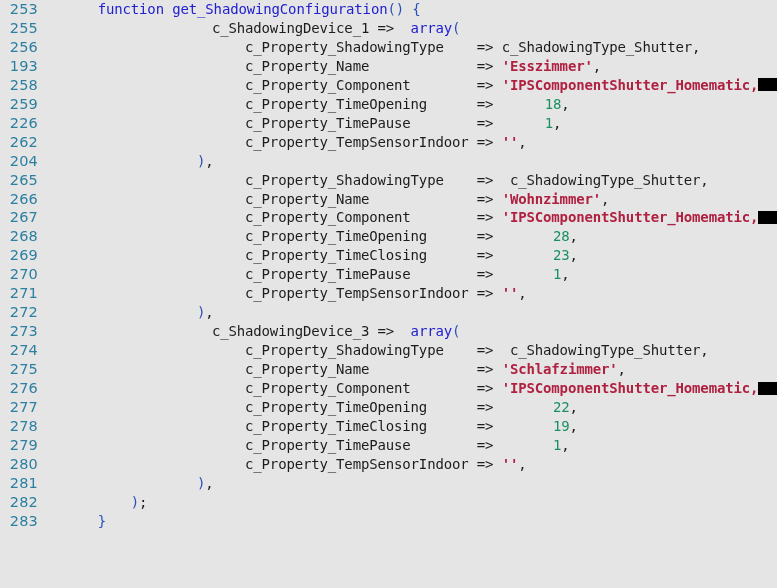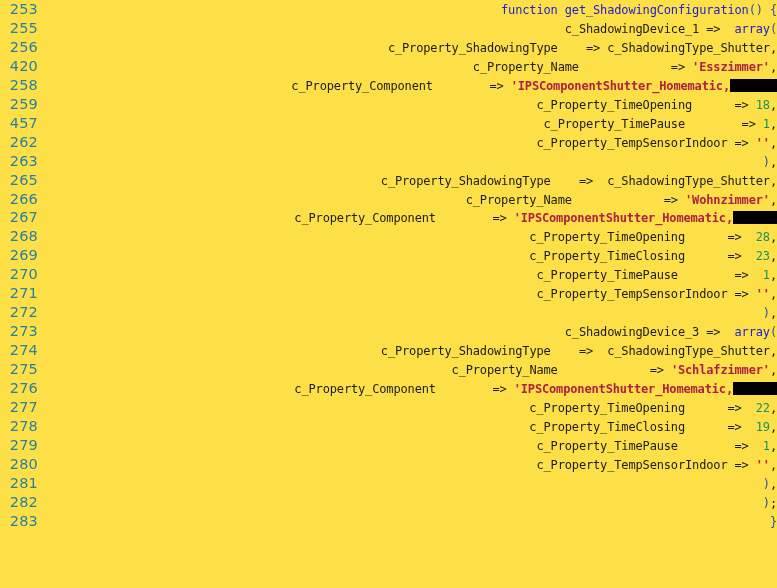--- a/index.html
+++ b/index.html
@@ -11,21 +11,21 @@
     width: 777px;
     height: 588px;
     overflow: hidden;
     font-family: "DejaVu Sans Mono", "Liberation Mono", monospace;
   }
 
   #editor {
     position: relative;
     width: 777px;
     height: 588px;
-    background: #fde047;
+    background: #e5e5e5;
   }
 
   .code-line {
     display: flex;
     align-items: baseline;
     height: 18.96px;
     line-height: 18.96px;
     white-space: pre;
   }
 
@@ -38,33 +38,32 @@
     color: #2b7fa0;
     font-size: 14.5px;
     font-family: "DejaVu Sans", "Liberation Sans", sans-serif;
     letter-spacing: 0.2px;
     user-select: none;
   }
 
   .code {
     flex: 1 1 auto;
     padding-left: 4px;
-    font-size: 12px;
+    font-size: 14px;
     font-family: "DejaVu Sans Mono", "Liberation Mono", monospace;
     color: #1c1c1c;
     white-space: pre;
     position: relative;
     letter-spacing: -0.15px;
-    text-align: right;
   }
 
   .tok-kw     { color: #2020d0; }
   .tok-fn     { color: #2020d0; }
   .tok-str    { color: #b02040; font-weight: bold; }
-  .tok-num    { color: #1a9060; }
+  .tok-num    { color: #1a9060; margin-left: 43px; }
   .tok-id     { color: #1c1c1c; margin-left: 48px; }
   .tok-punct  { color: #1c1c1c; }
   .tok-brace  { color: #2b4fb8; }
 
   .redact {
     display: inline-block;
     background: #000000;
     vertical-align: middle;
     height: 13px;
     border-radius: 0;
@@ -73,26 +72,26 @@
   }
 </style>
 </head>
 <body>
 
 <div id="editor">
   <div id="code-lines">
       <div class="code-line"><div class="gutter">253</div><div class="code"><span class="tok-punct">      </span><span class="tok-kw">function</span><span class="tok-punct"> </span><span class="tok-fn">get_ShadowingConfiguration</span><span class="tok-brace">() {</span></div></div>
       <div class="code-line"><div class="gutter">255</div><div class="code"><span class="tok-punct">              </span><span class="tok-id">c_ShadowingDevice_1 =&gt;  </span><span class="tok-kw">array</span><span class="tok-brace">(</span></div></div>
       <div class="code-line"><div class="gutter">256</div><div class="code"><span class="tok-id">                  c_Property_ShadowingType    =&gt; c_ShadowingType_Shutter,</span></div></div>
-      <div class="code-line"><div class="gutter">420</div><div class="code"><span class="tok-id">                  c_Property_Name             =&gt; </span><span class="tok-str">'Esszimmer'</span><span class="tok-punct">,</span></div></div>
+      <div class="code-line"><div class="gutter">193</div><div class="code"><span class="tok-id">                  c_Property_Name             =&gt; </span><span class="tok-str">'Esszimmer'</span><span class="tok-punct">,</span></div></div>
       <div class="code-line"><div class="gutter">258</div><div class="code"><span class="tok-id">                  c_Property_Component        =&gt; </span><span class="tok-str">'IPSComponentShutter_Homematic,</span><span class="redact" style="width: 47px;"></span></div></div>
       <div class="code-line"><div class="gutter">259</div><div class="code"><span class="tok-id">                  c_Property_TimeOpening      =&gt; </span><span class="tok-num">18</span><span class="tok-punct">,</span></div></div>
-      <div class="code-line"><div class="gutter">457</div><div class="code"><span class="tok-id">                  c_Property_TimePause        =&gt; </span><span class="tok-num">1</span><span class="tok-punct">,</span></div></div>
+      <div class="code-line"><div class="gutter">226</div><div class="code"><span class="tok-id">                  c_Property_TimePause        =&gt; </span><span class="tok-num">1</span><span class="tok-punct">,</span></div></div>
       <div class="code-line"><div class="gutter">262</div><div class="code"><span class="tok-id">                  c_Property_TempSensorIndoor =&gt; </span><span class="tok-str">''</span><span class="tok-punct">,</span></div></div>
-      <div class="code-line"><div class="gutter">263</div><div class="code"><span class="tok-punct">                  </span><span class="tok-brace">)</span><span class="tok-punct">,</span></div></div>
+      <div class="code-line"><div class="gutter">204</div><div class="code"><span class="tok-punct">                  </span><span class="tok-brace">)</span><span class="tok-punct">,</span></div></div>
       <div class="code-line"><div class="gutter">265</div><div class="code"><span class="tok-id">                  c_Property_ShadowingType    =&gt;  c_ShadowingType_Shutter,</span></div></div>
       <div class="code-line"><div class="gutter">266</div><div class="code"><span class="tok-id">                  c_Property_Name             =&gt; </span><span class="tok-str">'Wohnzimmer'</span><span class="tok-punct">,</span></div></div>
       <div class="code-line"><div class="gutter">267</div><div class="code"><span class="tok-id">                  c_Property_Component        =&gt; </span><span class="tok-str">'IPSComponentShutter_Homematic,</span><span class="redact" style="width: 44px;"></span></div></div>
       <div class="code-line"><div class="gutter">268</div><div class="code"><span class="tok-id">                  c_Property_TimeOpening      =&gt;  </span><span class="tok-num">28</span><span class="tok-punct">,</span></div></div>
       <div class="code-line"><div class="gutter">269</div><div class="code"><span class="tok-id">                  c_Property_TimeClosing      =&gt;  </span><span class="tok-num">23</span><span class="tok-punct">,</span></div></div>
       <div class="code-line"><div class="gutter">270</div><div class="code"><span class="tok-id">                  c_Property_TimePause        =&gt;  </span><span class="tok-num">1</span><span class="tok-punct">,</span></div></div>
       <div class="code-line"><div class="gutter">271</div><div class="code"><span class="tok-id">                  c_Property_TempSensorIndoor =&gt; </span><span class="tok-str">''</span><span class="tok-punct">,</span></div></div>
       <div class="code-line"><div class="gutter">272</div><div class="code"><span class="tok-punct">                  </span><span class="tok-brace">)</span><span class="tok-punct">,</span></div></div>
       <div class="code-line"><div class="gutter">273</div><div class="code"><span class="tok-punct">              </span><span class="tok-id">c_ShadowingDevice_3 =&gt;  </span><span class="tok-kw">array</span><span class="tok-brace">(</span></div></div>
       <div class="code-line"><div class="gutter">274</div><div class="code"><span class="tok-id">                  c_Property_ShadowingType    =&gt;  c_ShadowingType_Shutter,</span></div></div>

